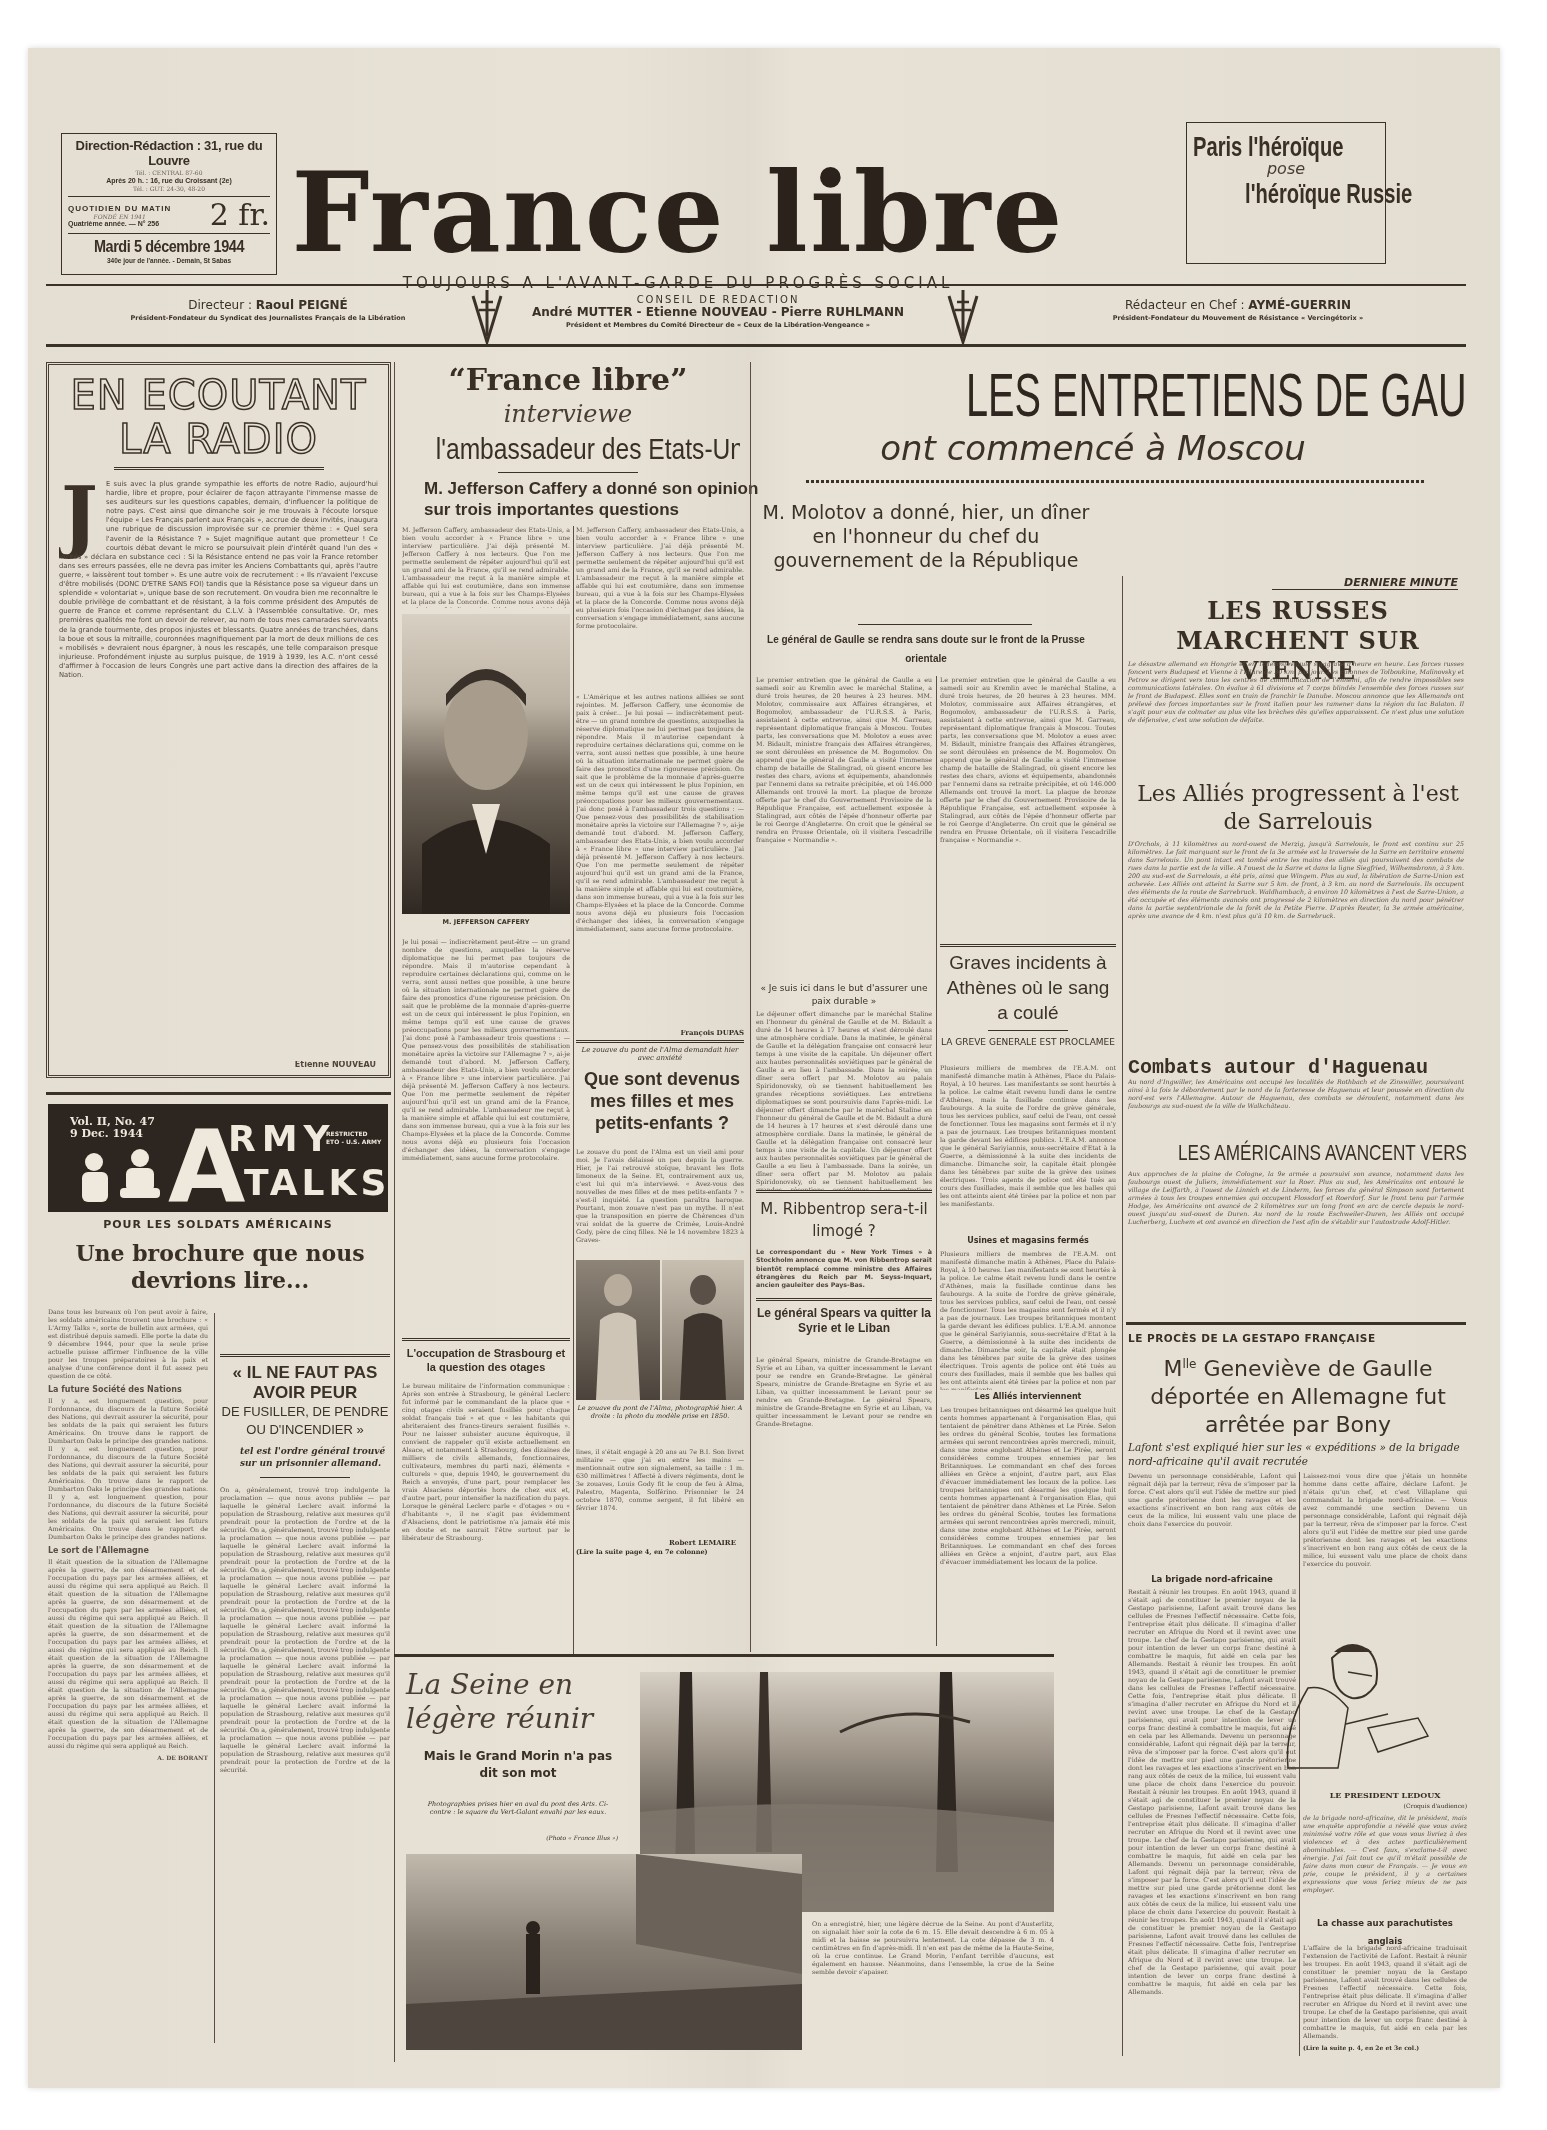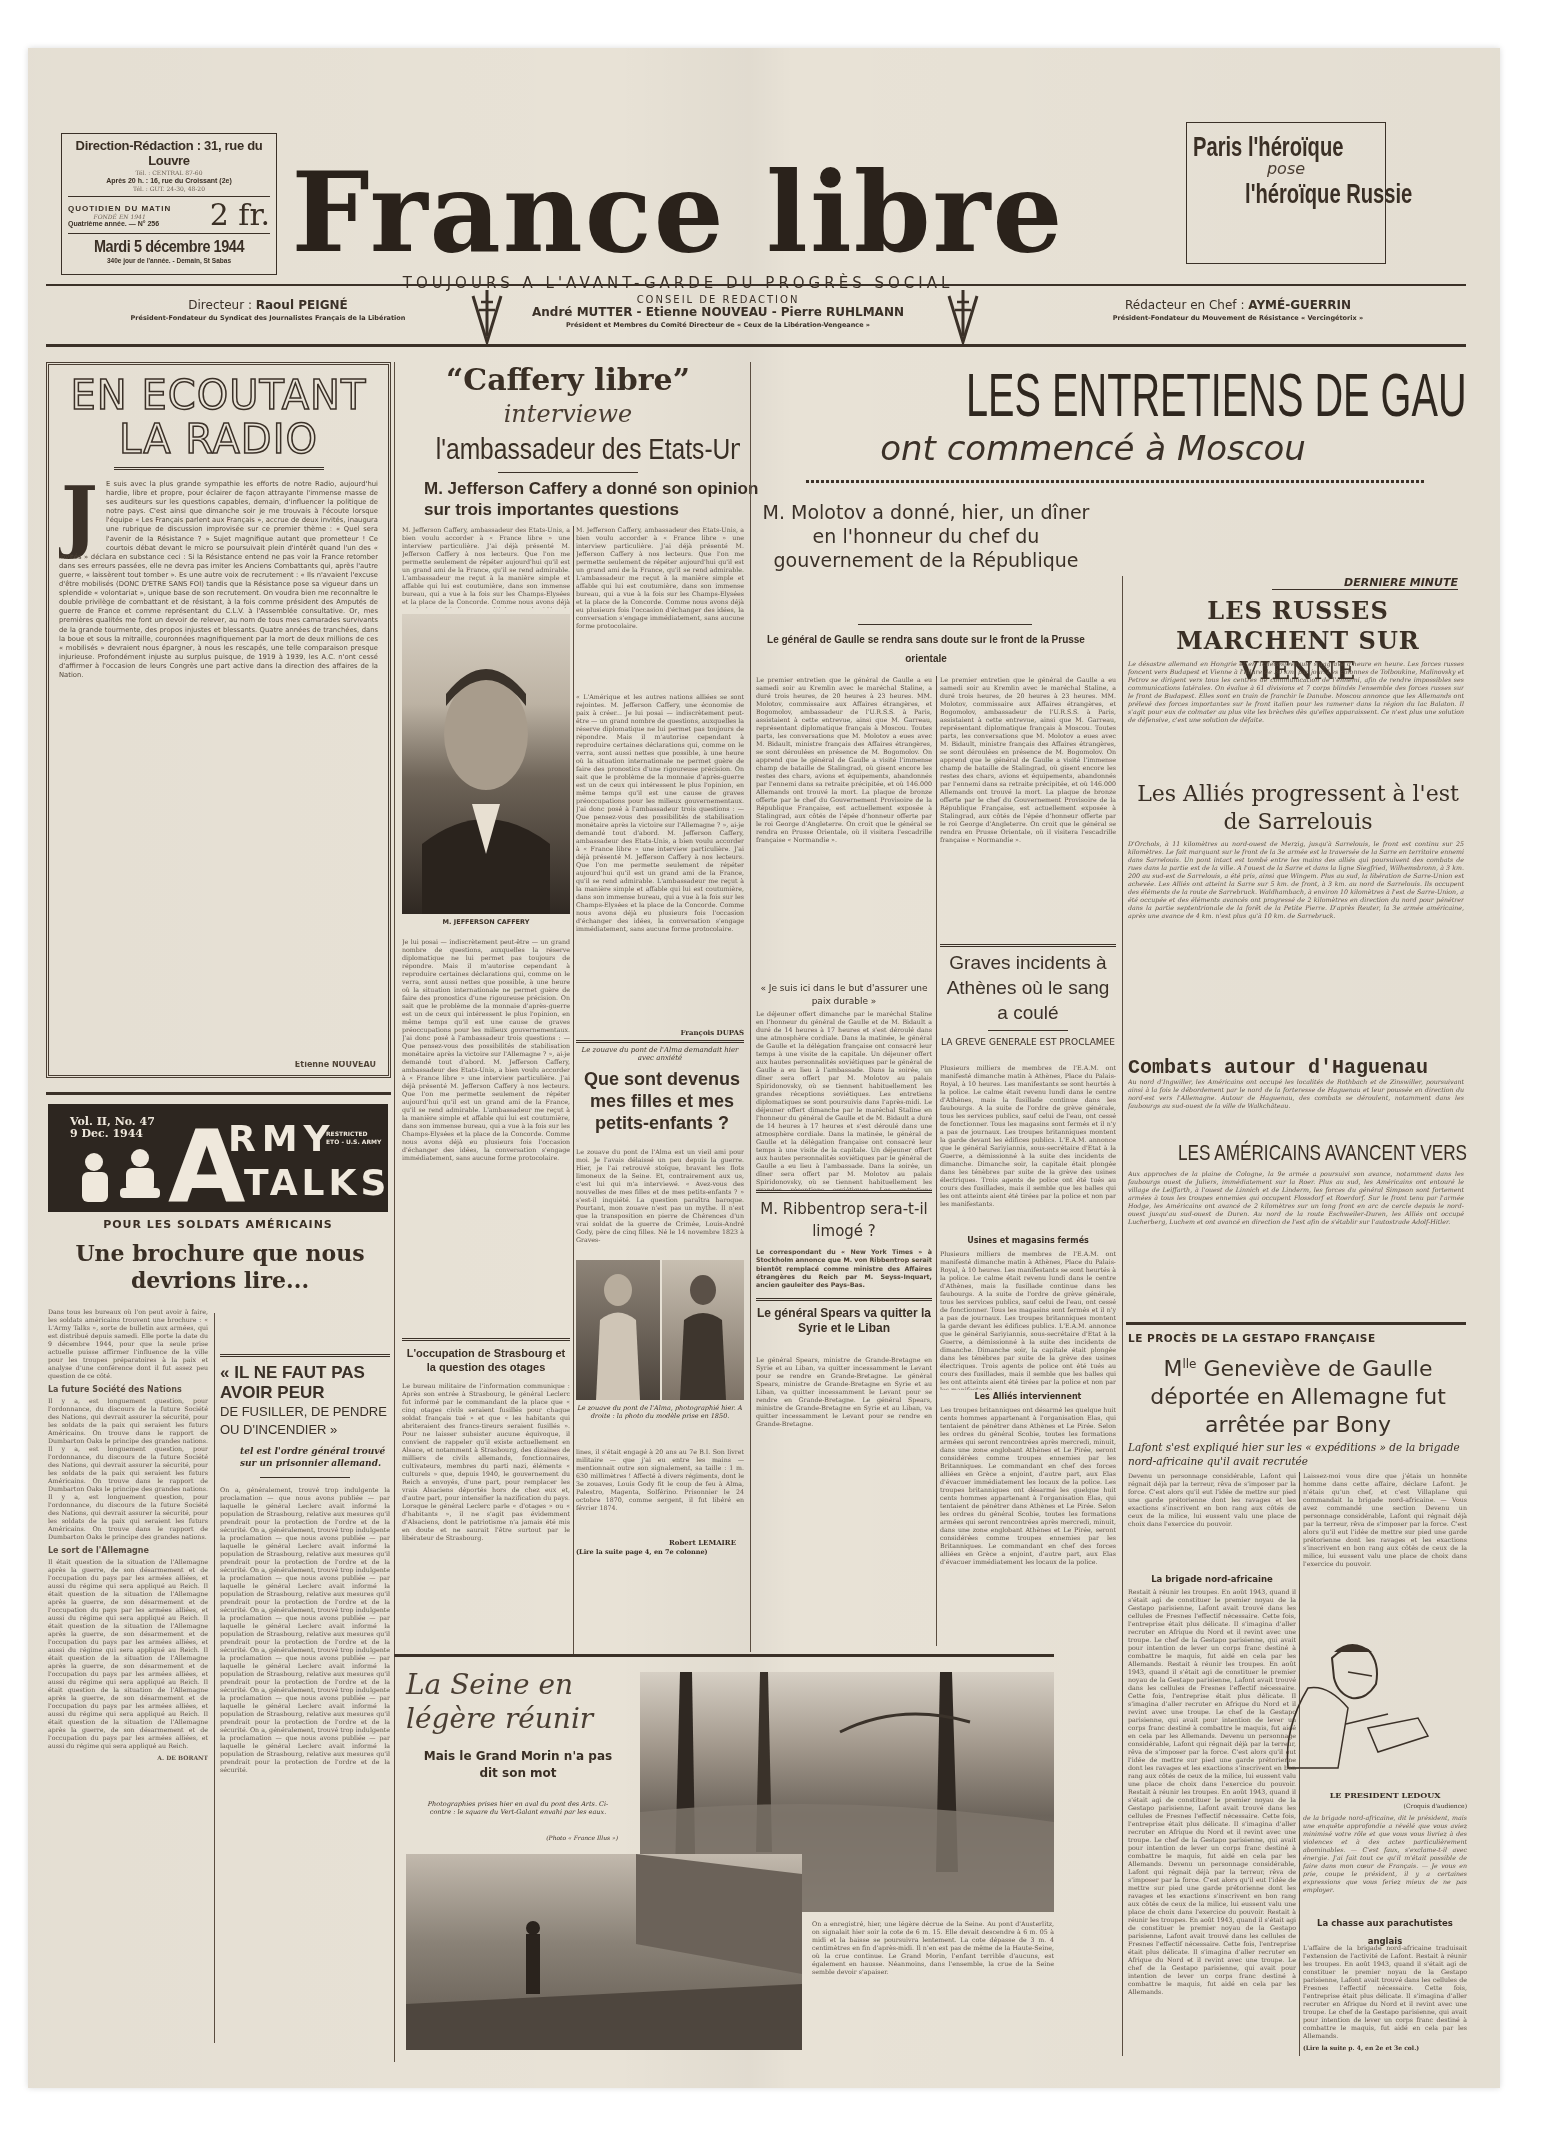--- a/index.html
+++ b/index.html
@@ -55,21 +55,21 @@
 
     .army-banner { left: 45px; top: 1100px; width: 333px; height: 108px; background: #2d2620; color: #efe8dc; overflow: hidden; }
     .army-vol { font-family: "DejaVu Serif", serif; font-weight: bold; font-size: 11px; line-height: 12px; position: absolute; left: 22px; top: 12px; }
     .army-a { position: absolute; left: 120px; top: 18px; font-family: "DejaVu Sans", sans-serif; font-weight: bold; font-size: 100px; line-height: 90px; }
     .army-rmy { position: absolute; left: 180px; top: 14px; font-family: "DejaVu Sans", sans-serif; font-weight: bold; font-size: 36px; letter-spacing: 6px; }
     .army-talks { position: absolute; left: 196px; top: 58px; font-family: "DejaVu Sans", sans-serif; font-weight: bold; font-size: 36px; letter-spacing: 4px; }
     .army-restricted { position: absolute; left: 280px; top: 20px; font-family: "DejaVu Sans", sans-serif; font-size: 6px; font-weight: bold; line-height: 8px; }
 
     .photo { background: #5a5047; overflow: hidden; position: absolute; }
     .caption { font-family: "DejaVu Sans", sans-serif; font-size: 6.5px; font-weight: bold; text-align: center; color: #3b3128; }
-    .pull-quote { font-family: "Liberation Sans Narrow", "Liberation Sans", sans-serif; font-weight: bold; text-align: left; color: #3b3128; }
+    .pull-quote { font-family: "Liberation Sans Narrow", "Liberation Sans", sans-serif; font-weight: bold; text-align: center; color: #3b3128; }
   </style>
 </head>
 <body>
 
 <div class="sheet">
 
   <div class="abs info-box" style="left:33px;top:85px;">
     <div class="info-addr">Direction-Rédaction : 31, rue du Louvre</div>
     <div class="info-tel">Tél. : CENTRAL 87-60</div>
     <div class="info-after">Après 20 h. : 16, rue du Croissant (2e)</div>
@@ -181,21 +181,21 @@
     <div class="pull-quote" style="font-size:17px;line-height:20px;">AVOIR PEUR</div>
     <div class="pull-quote" style="font-size:13px;line-height:18px;font-weight:normal;">DE FUSILLER, DE PENDRE</div>
     <div class="pull-quote" style="font-size:13px;line-height:18px;font-weight:normal;">OU D'INCENDIER »</div>
     <div style="font-family:'DejaVu Serif',serif;font-style:italic;font-weight:bold;font-size:9px;line-height:12px;padding-left:20px;margin-top:6px;">tel est l'ordre général trouvé sur un prisonnier allemand.</div>
     <div style="border-top:1px solid #3b3128;width:90px;margin:8px auto;"></div>
     <div class="body-text" style="height:380px;"><span>On a, généralement, trouvé trop indulgente la proclamation — que nous avons publiée — par laquelle le général Leclerc avait informé la population de Strasbourg, relative aux mesures qu'il prendrait pour la protection de l'ordre et de la sécurité.</span> <span>On a, généralement, trouvé trop indulgente la proclamation — que nous avons publiée — par laquelle le général Leclerc avait informé la population de Strasbourg, relative aux mesures qu'il prendrait pour la protection de l'ordre et de la sécurité.</span> <span>On a, généralement, trouvé trop indulgente la proclamation — que nous avons publiée — par laquelle le général Leclerc avait informé la population de Strasbourg, relative aux mesures qu'il prendrait pour la protection de l'ordre et de la sécurité.</span> <span>On a, généralement, trouvé trop indulgente la proclamation — que nous avons publiée — par laquelle le général Leclerc avait informé la population de Strasbourg, relative aux mesures qu'il prendrait pour la protection de l'ordre et de la sécurité.</span> <span>On a, généralement, trouvé trop indulgente la proclamation — que nous avons publiée — par laquelle le général Leclerc avait informé la population de Strasbourg, relative aux mesures qu'il prendrait pour la protection de l'ordre et de la sécurité.</span> <span>On a, généralement, trouvé trop indulgente la proclamation — que nous avons publiée — par laquelle le général Leclerc avait informé la population de Strasbourg, relative aux mesures qu'il prendrait pour la protection de l'ordre et de la sécurité.</span> <span>On a, généralement, trouvé trop indulgente la proclamation — que nous avons publiée — par laquelle le général Leclerc avait informé la population de Strasbourg, relative aux mesures qu'il prendrait pour la protection de l'ordre et de la sécurité.</span></div>
   </div>
 
   <div class="vrule" style="left:366px;top:314px;height:1700px;"></div>
 
-  <div class="abs" style="left:370px;top:314px;width:340px;text-align:center;font-family:'DejaVu Serif',serif;font-weight:bold;font-size:30px;line-height:36px;">“Caffery libre”</div>
+  <div class="abs" style="left:370px;top:314px;width:340px;text-align:center;font-family:'DejaVu Serif',serif;font-weight:bold;font-size:30px;line-height:36px;">“France libre”</div>
   <div class="abs" style="left:370px;top:352px;width:340px;text-align:center;font-family:'DejaVu Serif',serif;font-style:italic;font-size:24px;color:#4a3e33;">interviewe</div>
   <div class="abs" style="left:372px;top:384px;width:340px;text-align:center;overflow:hidden;">
     <span class="h-condensed" style="font-weight:normal;font-size:30px;transform:scaleX(0.82);transform-origin:center;">l'ambassadeur des Etats-Unis</span>
   </div>
   <div class="abs" style="left:470px;top:424px;width:140px;border-top:1px solid #3b3128;"></div>
   <div class="abs" style="left:396px;top:430px;width:340px;text-align:left;font-family:'Liberation Sans Narrow','Liberation Sans',sans-serif;font-weight:bold;font-size:17px;line-height:21px;">M. Jefferson Caffery a donné son opinion sur trois importantes questions</div>
 
   <div class="abs body-text" style="left:374px;top:478px;width:168px;height:82px;"><span>M. Jefferson Caffery, ambassadeur des Etats-Unis, a bien voulu accorder à « France libre » une interview particulière. J'ai déjà présenté M. Jefferson Caffery à nos lecteurs. Que l'on me permette seulement de répéter aujourd'hui qu'il est un grand ami de la France, qu'il se rend admirable. L'ambassadeur me reçut à la manière simple et affable qui lui est coutumière, dans son immense bureau, qui a vue à la fois sur les Champs-Elysées et la place de la Concorde. Comme nous avons déjà eu plusieurs fois l'occasion d'échanger des idées, la conversation s'engage immédiatement, sans aucune forme protocolaire.</span></div>
   <div class="abs body-text" style="left:548px;top:478px;width:168px;height:160px;"><span>M. Jefferson Caffery, ambassadeur des Etats-Unis, a bien voulu accorder à « France libre » une interview particulière. J'ai déjà présenté M. Jefferson Caffery à nos lecteurs. Que l'on me permette seulement de répéter aujourd'hui qu'il est un grand ami de la France, qu'il se rend admirable. L'ambassadeur me reçut à la manière simple et affable qui lui est coutumière, dans son immense bureau, qui a vue à la fois sur les Champs-Elysées et la place de la Concorde. Comme nous avons déjà eu plusieurs fois l'occasion d'échanger des idées, la conversation s'engage immédiatement, sans aucune forme protocolaire.</span></div>
 

